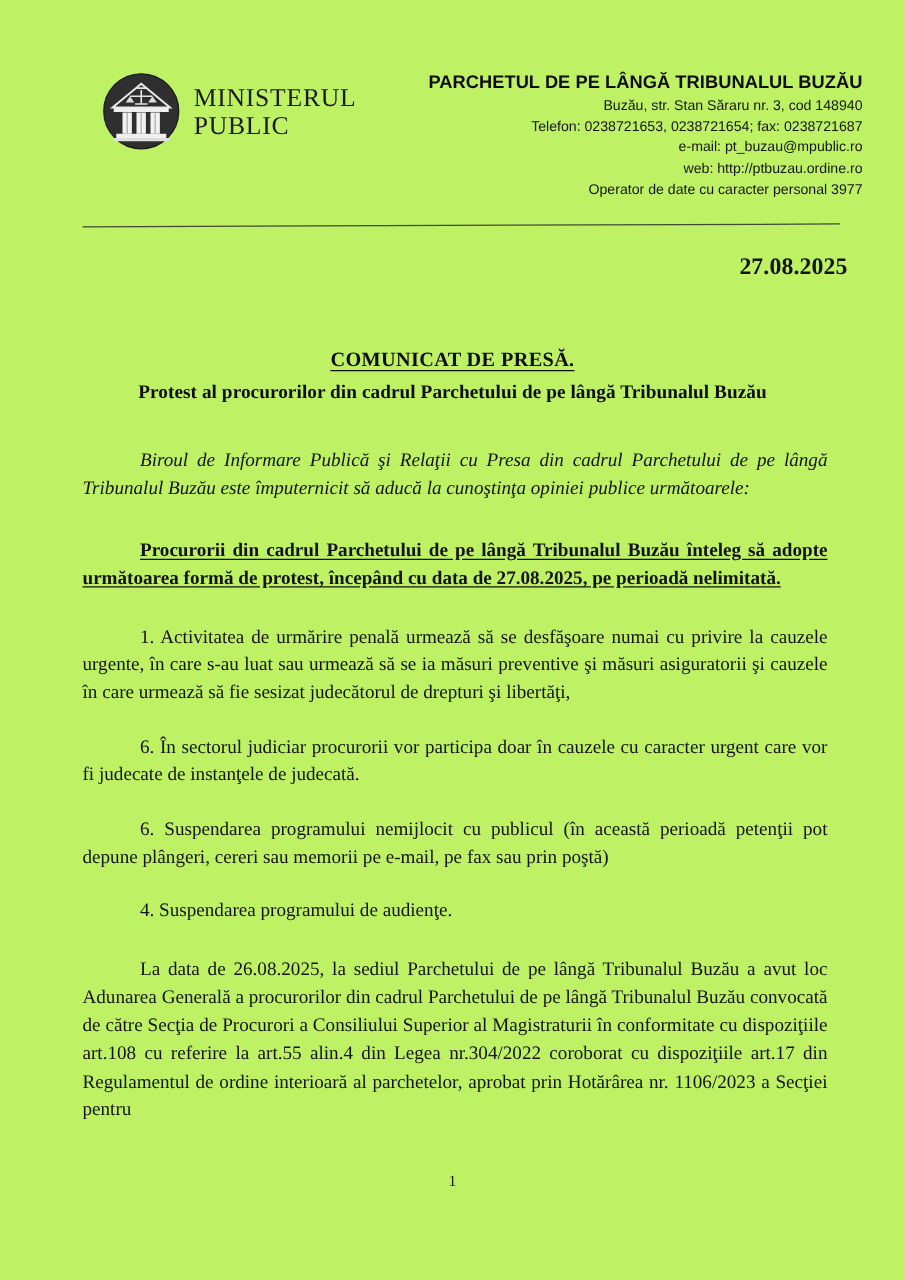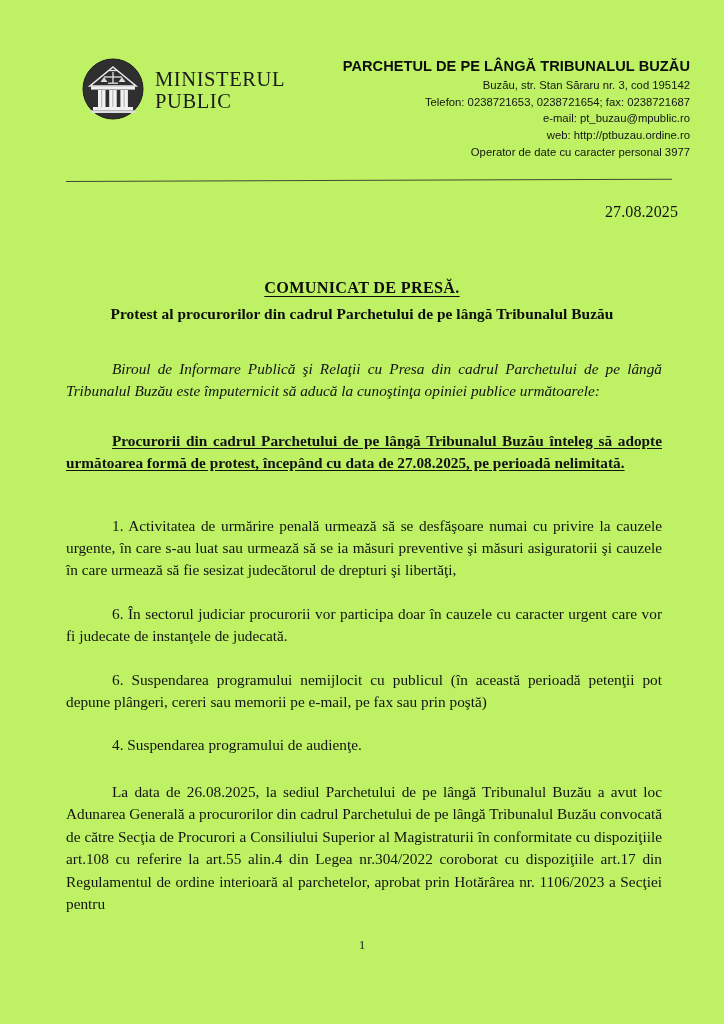--- a/index.html
+++ b/index.html
@@ -98,23 +98,24 @@
     transform: rotate(-0.22deg);
     transform-origin: left center;
     opacity: 0.85;
   }
 
   
   .doc-date {
     position: absolute;
     right: 46px;
     top: 203px;
-    font-size: 16px;
+    font-size: 19px;
     color: #141414;
     letter-spacing: 0.1px;
+    font-weight: bold;
   }
 
   .title-wrap {
     position: absolute;
     left: 0;
     top: 279px;
     width: 724px;
     text-align: center;
   }
   .doc-title {
@@ -153,21 +154,21 @@
 
   p.intro {
     font-style: italic;
     margin-bottom: 27px;
   }
 
   p.emphasis {
     font-weight: bold;
     text-decoration: underline;
     text-underline-offset: 2px;
-    margin-bottom: 40px;
+    margin-bottom: 24px;
     text-indent: 46px;
   }
 
   p.item {
     margin-bottom: 21px;
   }
 
   p.closing {
     margin-top: 24px;
     margin-bottom: 0;
@@ -221,21 +222,21 @@
         </svg>
       </span>
       <span class="brand-words">
         <span>MINISTERUL</span>
         <span>PUBLIC</span>
       </span>
     </div>
 
     <div class="agency-block">
       <div class="agency-name">PARCHETUL DE PE LÂNGĂ TRIBUNALUL BUZĂU</div>
-      <div class="agency-line">Buzău, str. Stan Săraru nr. 3, cod 195142</div>
+      <div class="agency-line">Buzău, str. Stan Săraru nr. 3, cod 148940</div>
       <div class="agency-line">Telefon: 0238721653, 0238721654; fax: 0238721687</div>
       <div class="agency-line">e-mail: pt_buzau@mpublic.ro</div>
       <div class="agency-line">web: http://ptbuzau.ordine.ro</div>
       <div class="agency-line">Operator de date cu caracter personal 3977</div>
     </div>
 
   </div>
 
   <div class="rule"></div>
 

